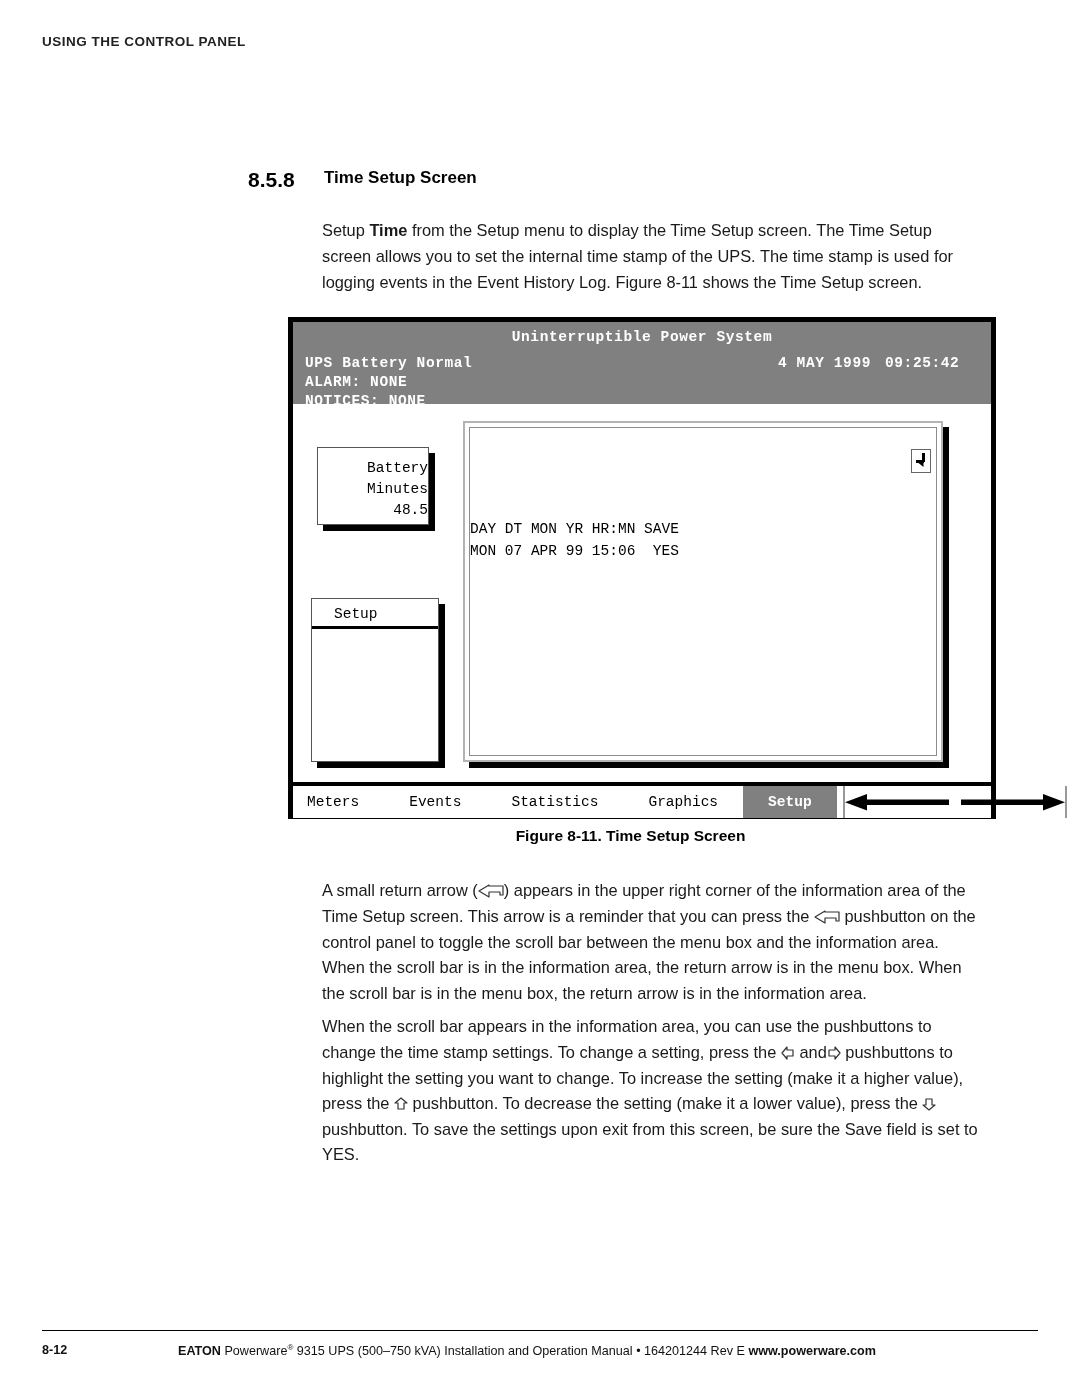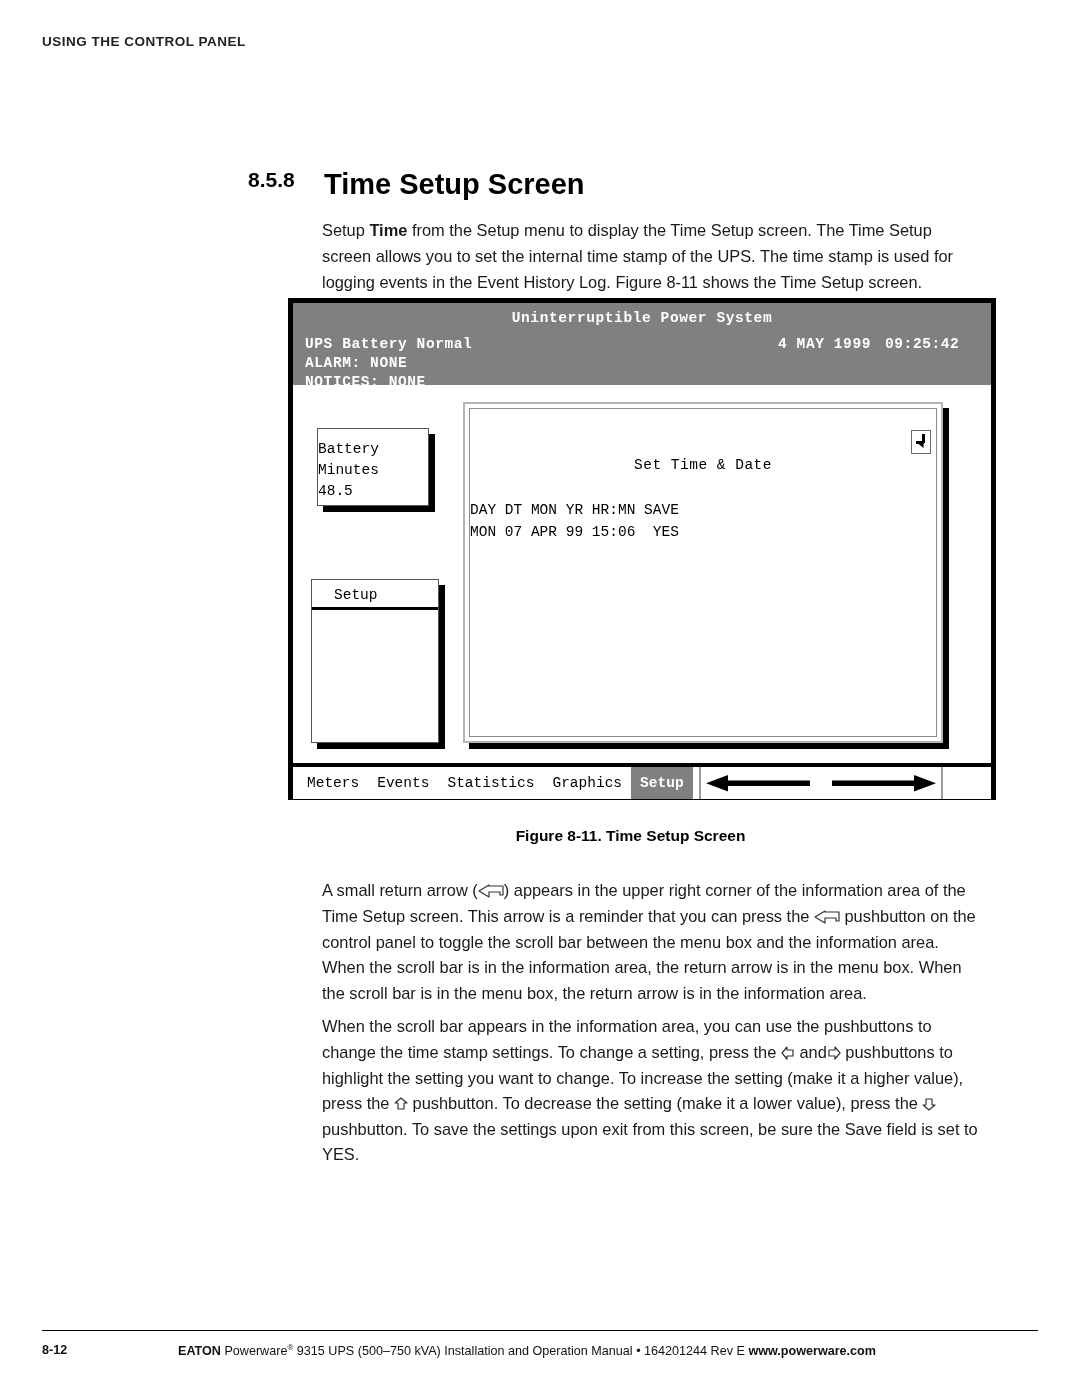--- a/index.html
+++ b/index.html
@@ -39,21 +39,21 @@
     align-items: flex-start;
     font-weight: bold;
     color: #000;
   }
   .sec-num {
     font-size: 21px;
     width: 76px;
     flex: none;
   }
   .sec-title {
-    font-size: 29px;
+    font-size: 17px;
   }
 
   
   .body-par {
     position: absolute;
     left: 322px;
     width: 660px;
     font-size: 16.4px;
     line-height: 25.6px;
     color: #1a1a1a;
@@ -69,21 +69,21 @@
     display: inline-block;
     vertical-align: -2px;
     line-height: 1;
   }
   .g svg { display: block; }
 
   
   .figure {
     position: absolute;
     left: 288px;
-    top: 298px;
+    top: 317px;
     width: 708px;
     height: 502px;
     background: #ffffff;
     border: 5px solid #000000;
     box-sizing: border-box;
   }
 
   
   .statusbar {
     position: relative;
@@ -123,21 +123,21 @@
     box-sizing: border-box;
     font-family: "Liberation Mono", monospace;
   }
 
   
   .battery-box {
     left: 24px;
     top: 43px;
     width: 112px;
     height: 78px;
-    text-align: left;
+    text-align: right;
     font-size: 14.5px;
     line-height: 21px;
     padding-top: 10px;
   }
 
   
   .menu-box {
     left: 18px;
     top: 194px;
     width: 128px;
@@ -235,21 +235,21 @@
     border-top: 4px solid #000;
     background: #ffffff;
     font-family: "Liberation Mono", monospace;
     font-size: 14.5px;
     display: flex;
     align-items: stretch;
   }
   .tab {
     display: flex;
     align-items: center;
-    padding: 0 9px;
+    padding: 0 25px;
     white-space: pre;
   }
   .tab:first-child { padding-left: 14px; }
   .tab.sel {
     background: #808080;
     color: #ffffff;
     font-weight: bold;
   }
   .tab-arrows {
     flex: 1;
@@ -335,21 +335,20 @@
       <div>Minutes</div>
       <div>48.5</div>
     </div>
 
     <div class="shadow-box menu-box">
       <div class="menu-title">Setup</div>
     </div>
 
     <div class="info-area">
       <div class="info-inner">
-        <div class="info-title">Set Time &amp; Date</div>
         <div class="info-rows"><span>DAY DT MON YR HR:MN SAVE</span>
 <span>MON 07 APR 99 15:06  YES</span></div>
 
         <div class="return-key">
           <svg width="14" height="16" viewBox="0 0 14 16">
             <rect x="8" y="1" width="3" height="9" fill="#000"></rect>
             <polygon points="9.5,15 2,9 9.5,9" fill="#000"></polygon>
             <rect x="2" y="8" width="8" height="3" fill="#000"></rect>
           </svg>
         </div>

